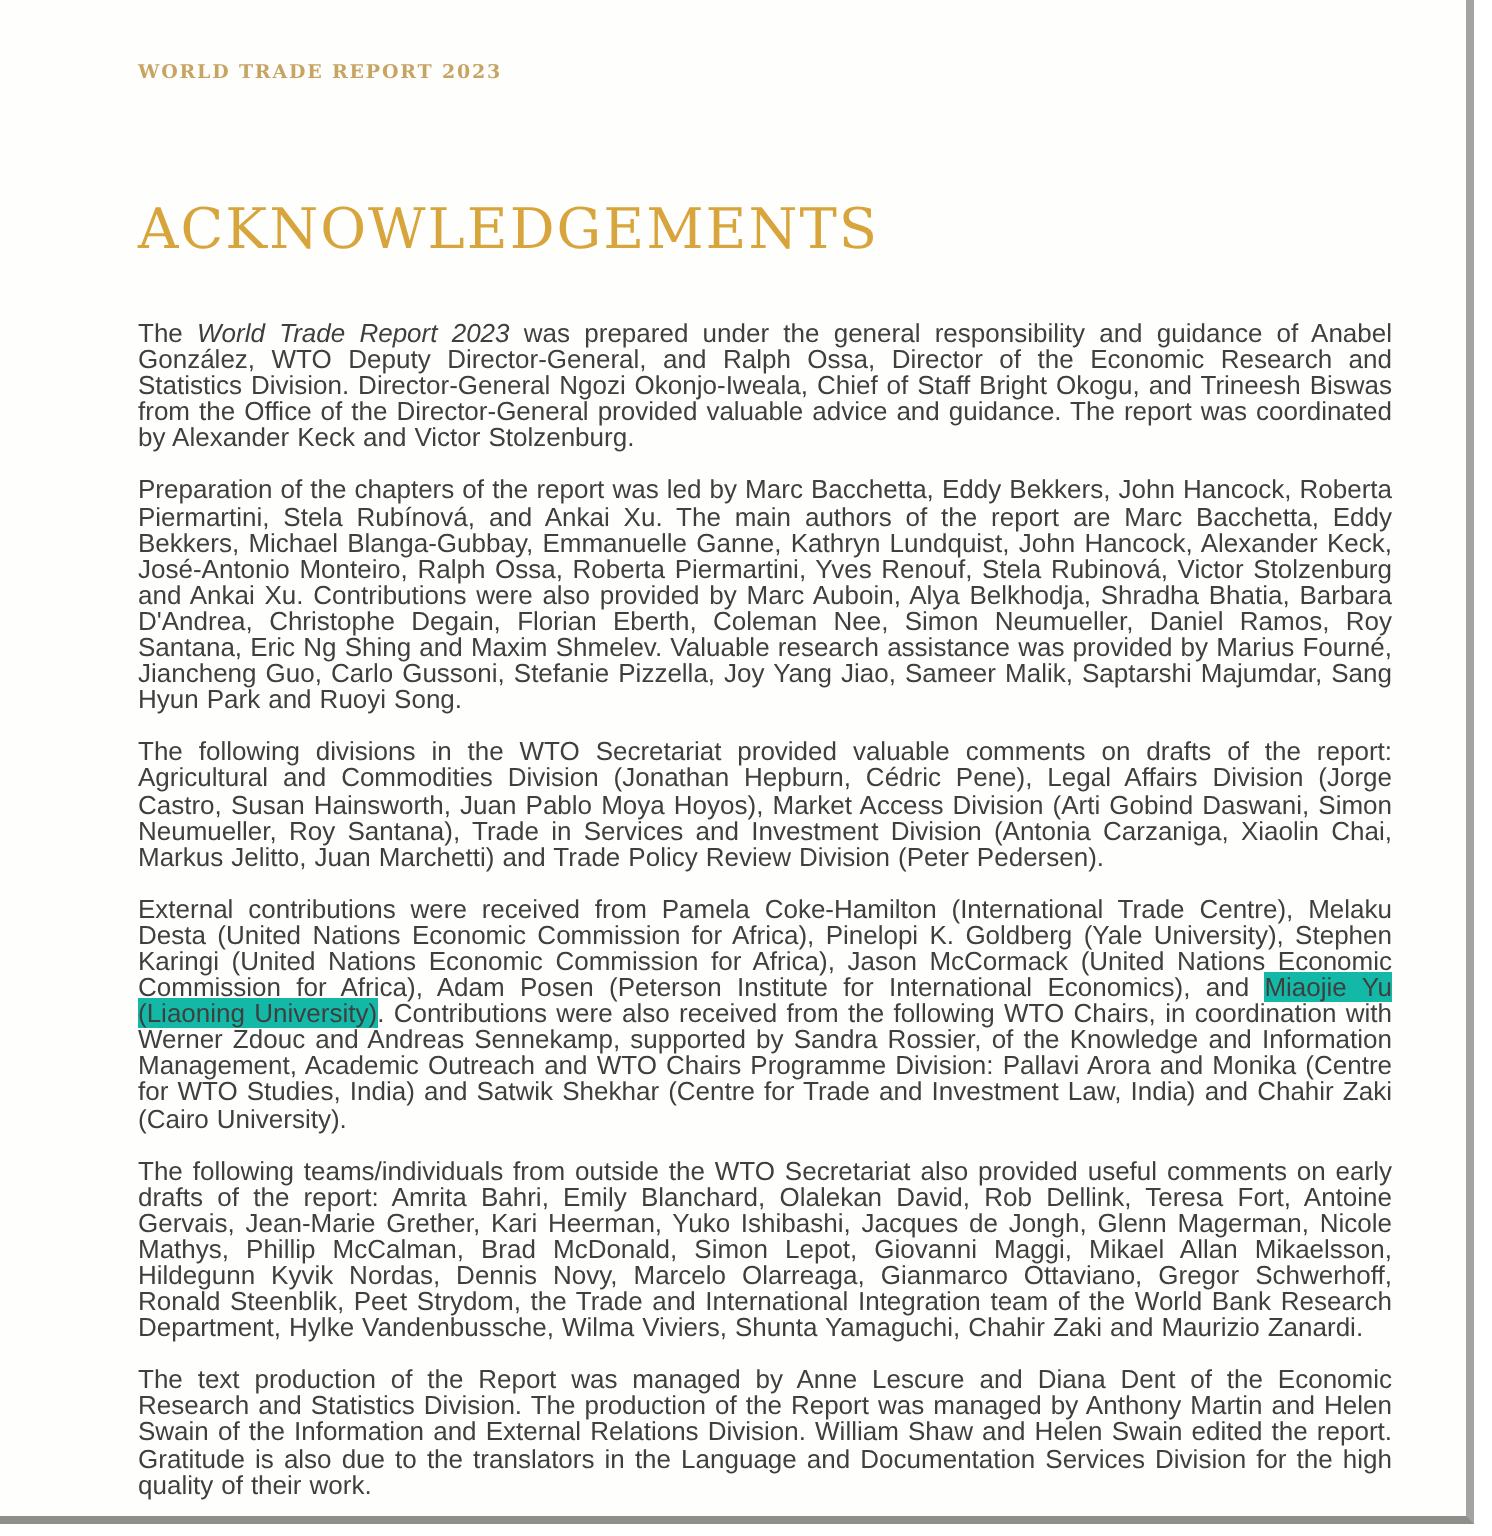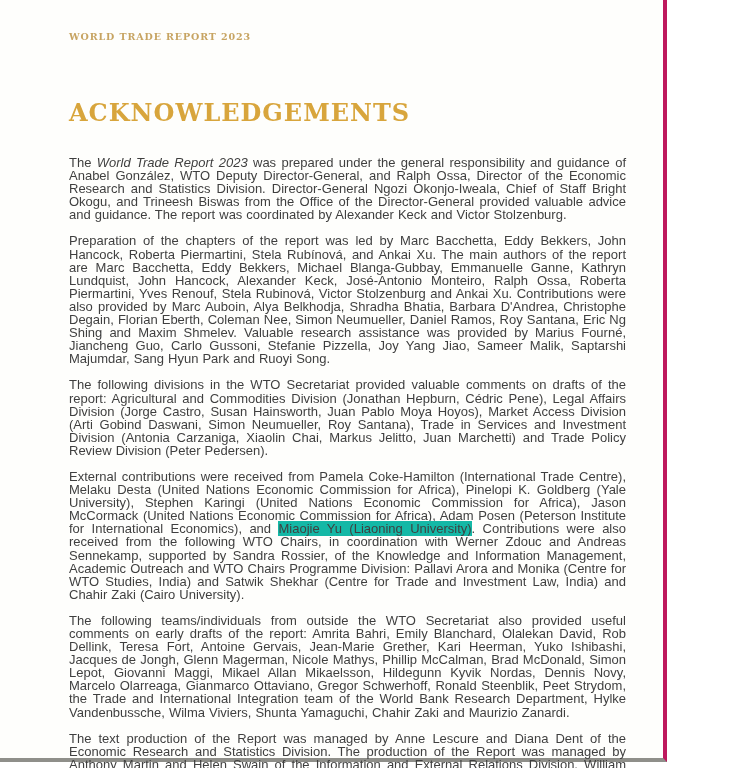--- a/index.html
+++ b/index.html
@@ -5,40 +5,40 @@
   * { margin: 0; padding: 0; box-sizing: border-box; }
   html, body {
     width: 746px; height: 768px;
     background: #ffffff;
     overflow: hidden;
     font-family: "Liberation Sans", sans-serif;
   }
   .page {
     position: absolute;
     left: 0; top: 0;
-    width: 667px; height: 762px;
+    width: 737px; height: 762px;
     background: #fefefc;
-    border-right: 4px solid #be185d;
+    border-right: 4px solid #a3a3a3;
     border-bottom: 4px solid #8f8f8a;
   }
   .content {
     padding: 31px 37px 0 69px;
   }
   .report-label {
     font-family: "DejaVu Serif", serif;
     font-size: 9.5px;
     letter-spacing: 0.9px;
     color: #c7a462;
     font-weight: 600;
   }
   .page-title {
     margin-top: 56px;
     font-family: "DejaVu Serif", serif;
-    font-weight: 700;
-    font-size: 24px;
+    font-weight: 400;
+    font-size: 28px;
     letter-spacing: 1px;
     color: #d8a53c;
   }
   .paragraphs {
     margin-top: 29px;
   }
   .para {
     font-size: 13px;
     line-height: 13.1px;
     color: #3f3f3f;

